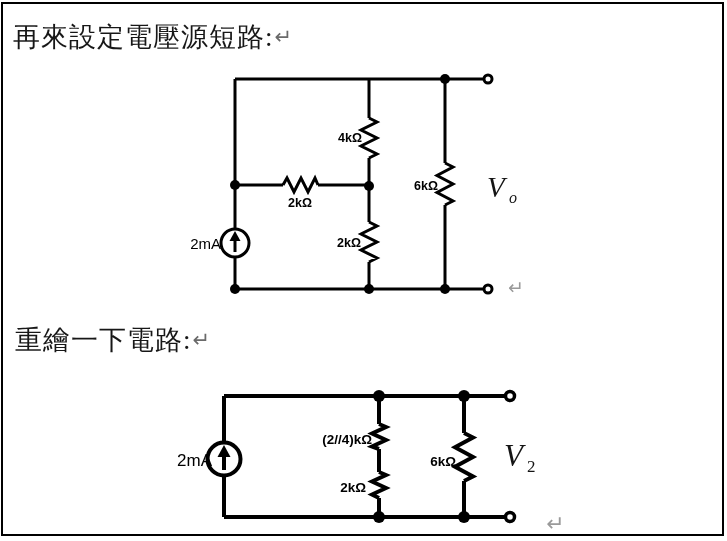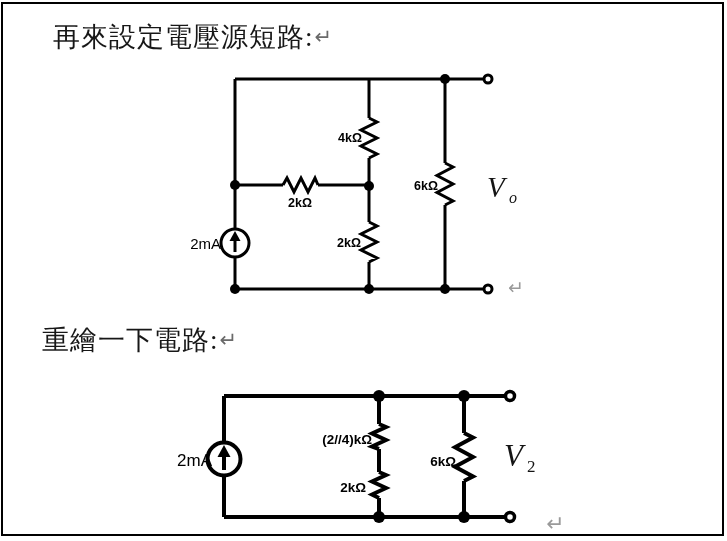--- a/index.html
+++ b/index.html
@@ -1,23 +1,23 @@
 <!DOCTYPE html>
 <html><head>
 <meta charset="utf-8">
 <style>
   html,body{margin:0;padding:0;background:#fff;}
   body{width:727px;height:541px;position:relative;overflow:hidden;
        font-family:"Liberation Sans",sans-serif;}
   .page-frame{position:absolute;left:1px;top:2px;width:719px;height:530px;
        border:2px solid #000;background:#fff;}
   .heading{position:absolute;font-family:"Liberation Serif",serif;
-       font-size:27px;color:#171717;white-space:nowrap;letter-spacing:1px;margin-left:40px;}
+       font-size:27px;color:#171717;white-space:nowrap;letter-spacing:1px;}
   #heading-1{left:13px;top:19px;}
-  #heading-2{left:2px;top:322px;text-align:center;}
+  #heading-2{left:15px;top:322px;text-align:center;}
   .inline-return{color:#6a6a6a;font-size:21px;font-family:"DejaVu Sans",sans-serif;
        margin-left:1px;vertical-align:2px;}
   svg{position:absolute;left:0;top:0;}
   .wire1{stroke:#000;stroke-width:3;fill:none;}
   .wire2{stroke:#000;stroke-width:4;fill:none;}
   .node{fill:#000;stroke:none;}
   .term{fill:#fff;stroke:#000;}
   .rlabel1{font-family:"Liberation Sans",sans-serif;font-size:12.5px;font-weight:bold;fill:#000;}
   .rlabel2{font-family:"Liberation Sans",sans-serif;font-size:13.5px;font-weight:bold;fill:#000;}
   .srclabel1{font-family:"Liberation Sans",sans-serif;font-size:15px;fill:#000;}

